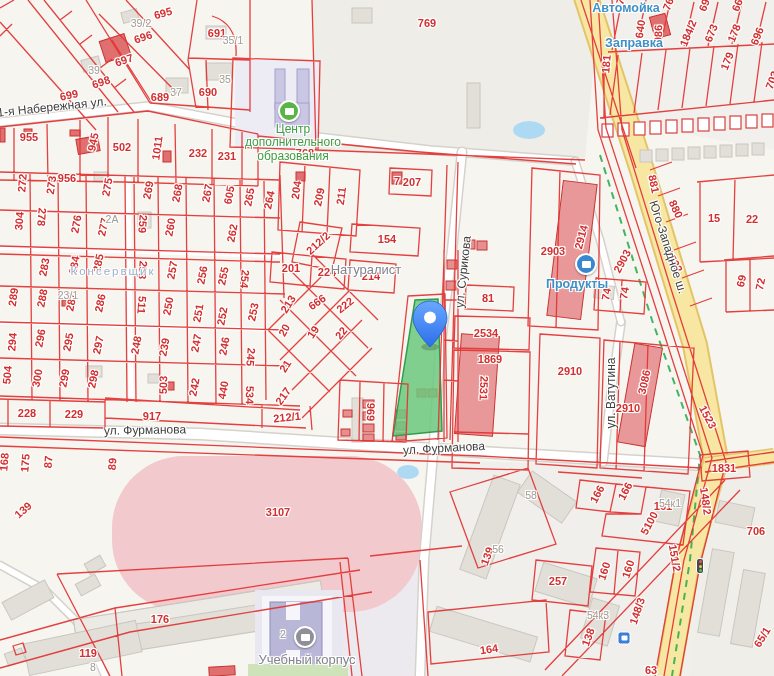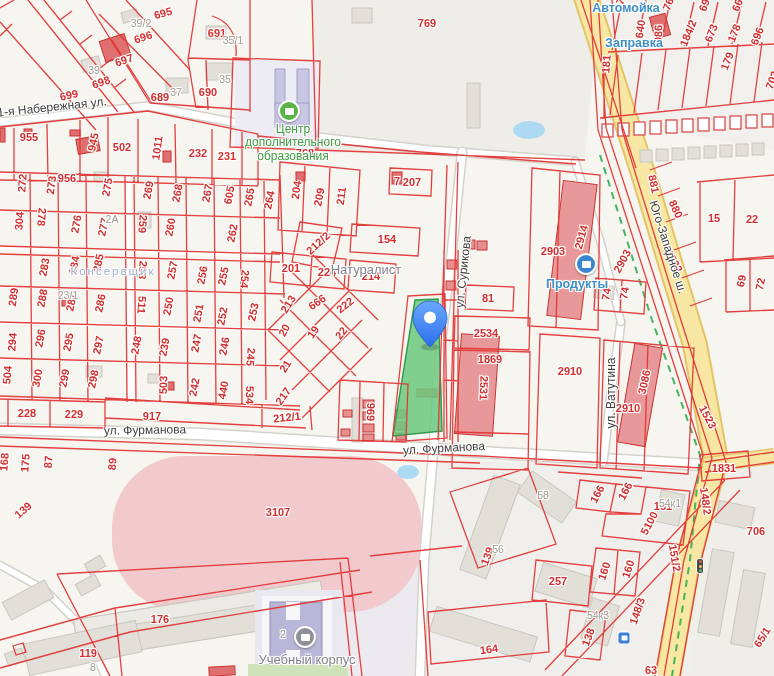--- a/index.html
+++ b/index.html
@@ -366,21 +366,21 @@
       <div class="lbl parcel halo" style="left: 651px; top: 670px; --r: 0deg;">63</div>
       <div class="lbl parcel halo" style="left: 762px; top: 637px; --r: -58deg;">65/1</div>
       <div class="lbl bldg halo" style="left: 141px; top: 23px; --r: 0deg;">39/2</div>
       <div class="lbl bldg halo" style="left: 94px; top: 70px; --r: 0deg;">39</div>
       <div class="lbl bldg halo" style="left: 176px; top: 92px; --r: 0deg;">37</div>
       <div class="lbl bldg halo" style="left: 225px; top: 79px; --r: 0deg;">35</div>
       <div class="lbl bldg halo" style="left: 233px; top: 40px; --r: 0deg;">35/1</div>
       <div class="lbl bldg halo" style="left: 112px; top: 219px; --r: 0deg;">2А</div>
       <div class="lbl bldg halo" style="left: 68px; top: 295px; --r: 0deg;">23/1</div>
       <div class="lbl bldg halo" style="left: 498px; top: 549px; --r: 0deg;">56</div>
-      <div class="lbl bldg halo" style="left: 543px; top: 495px; --r: 0deg;">58</div>
+      <div class="lbl bldg halo" style="left: 531px; top: 495px; --r: 0deg;">58</div>
       <div class="lbl bldg halo" style="left: 670px; top: 503px; --r: 0deg;">54к1</div>
       <div class="lbl bldg halo" style="left: 598px; top: 615px; --r: 0deg;">54к3</div>
       <div class="lbl bldg halo" style="left: 283px; top: 634px; --r: 0deg;">2</div>
       <div class="lbl bldg halo" style="left: 93px; top: 667px; --r: 0deg;">8</div>
       <div class="lbl street halo" style="left: 52px; top: 107px; --r: -6deg;">1-я Набережная ул.</div>
       <div class="lbl street halo" style="left: 145px; top: 430px; --r: -1deg;">ул. Фурманова</div>
       <div class="lbl street halo" style="left: 444px; top: 448px; --r: -3deg;">ул. Фурманова</div>
       <div class="lbl street halo" style="left: 463px; top: 272px; --r: -84deg;">ул. Сурикова</div>
       <div class="lbl street halo" style="left: 611px; top: 393px; --r: -90deg;">ул. Ватутина</div>
       <div class="lbl street halo" style="left: 668px; top: 247px; --r: 72deg;">Юго-Западное ш.</div>

